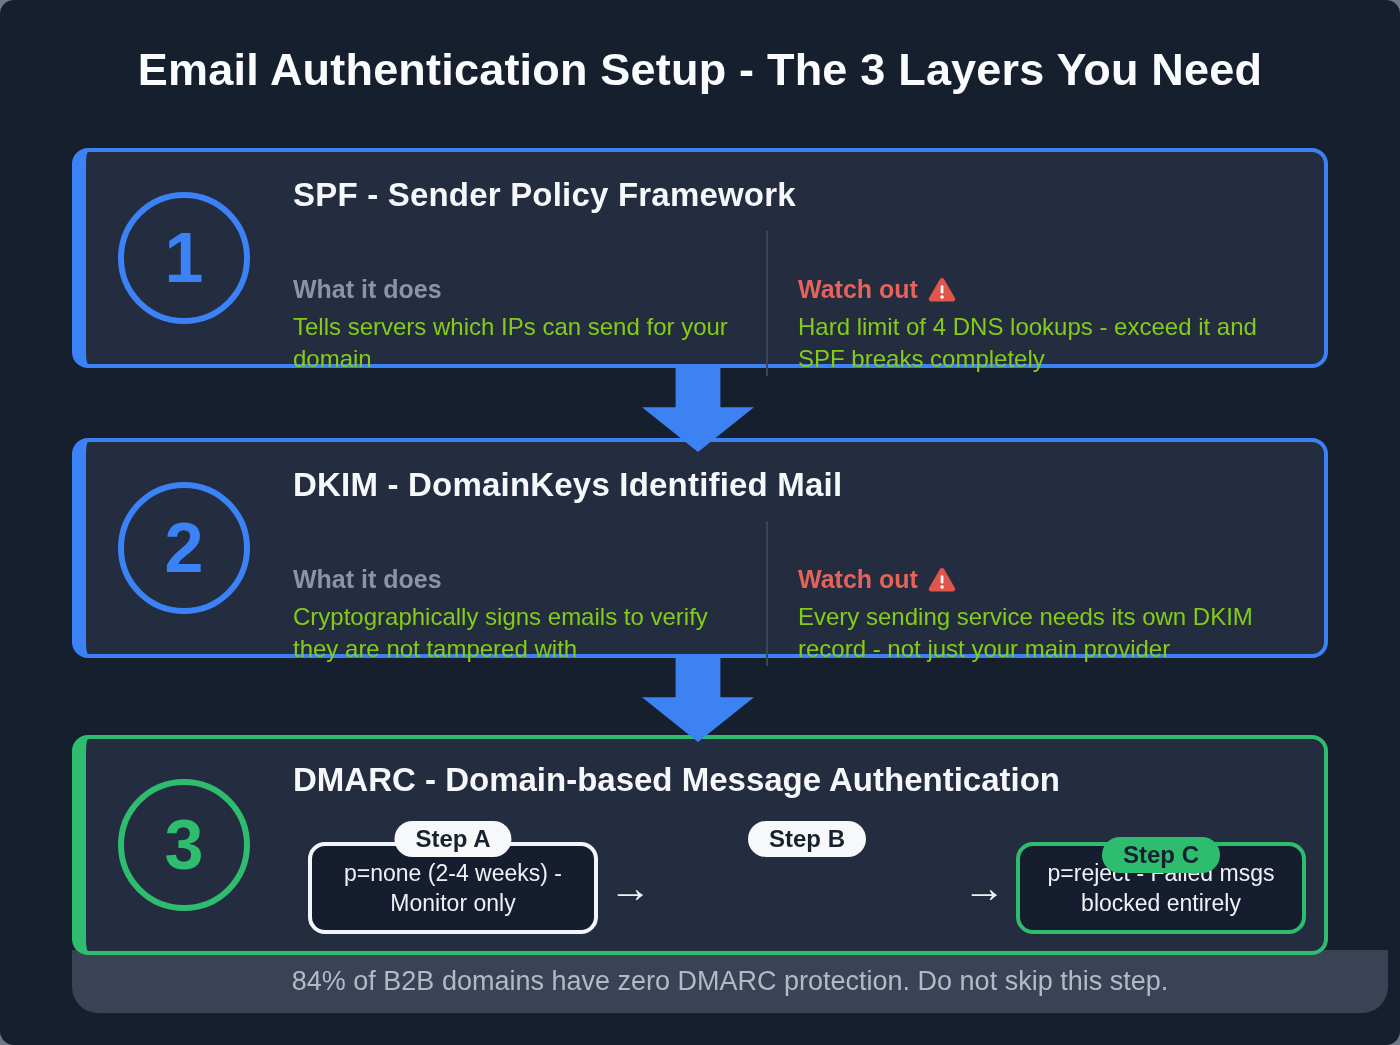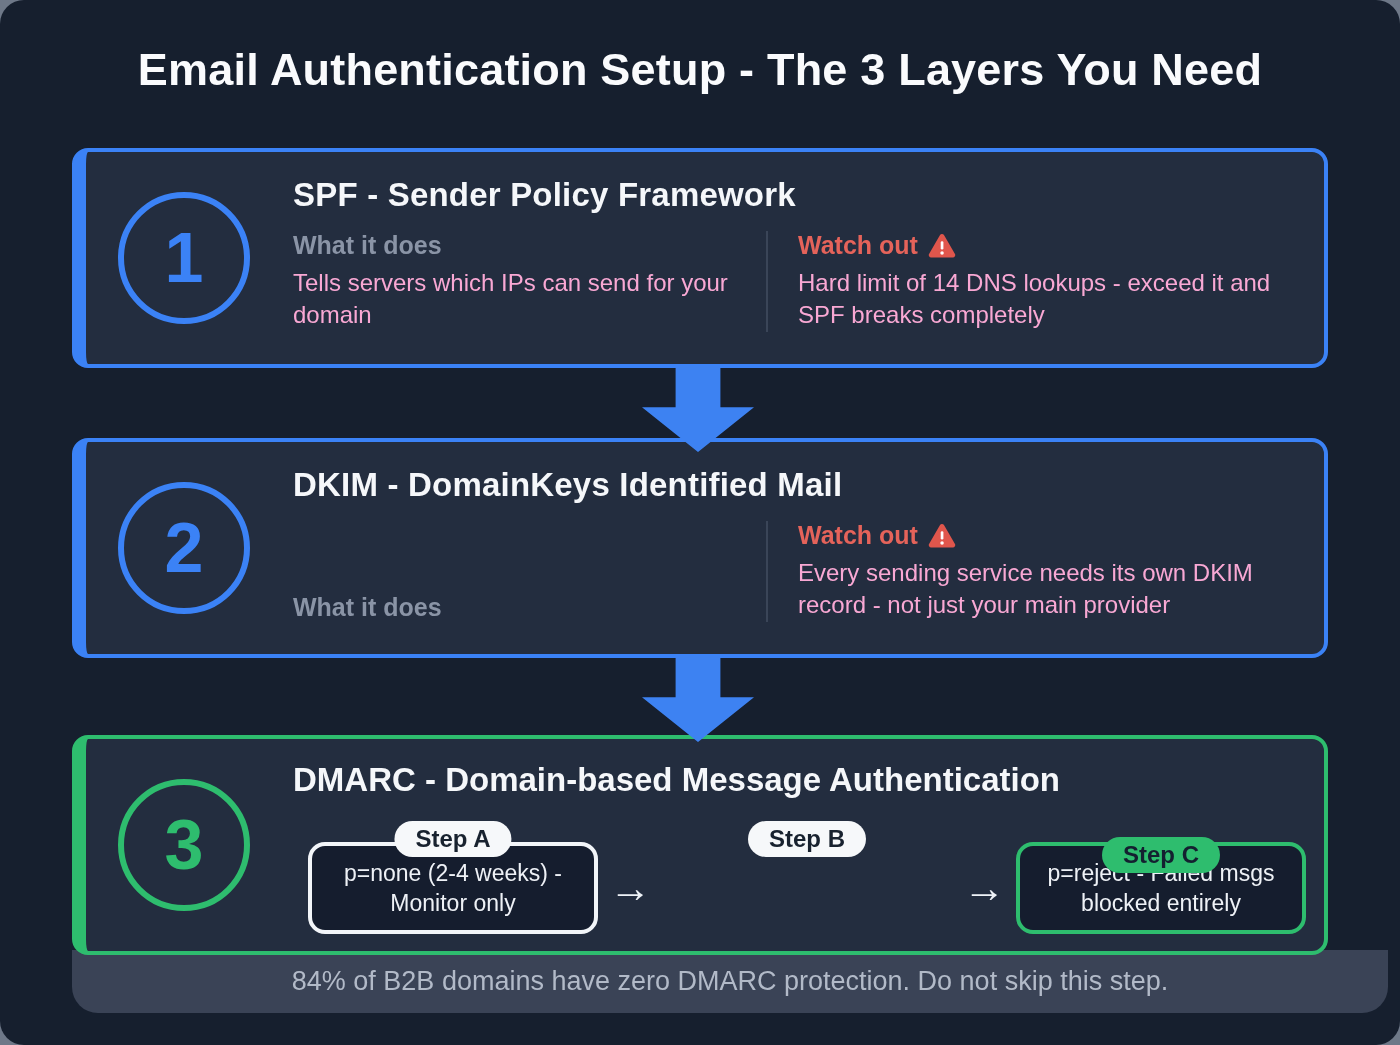--- a/index.html
+++ b/index.html
@@ -4,21 +4,21 @@
 <style>
   html,body{margin:0;padding:0;}
   body{
     width:1400px;height:1045px;
     background:#6e7888;
     font-family:"Liberation Sans","DejaVu Sans",sans-serif;
     -webkit-font-smoothing:antialiased;
   }
   .canvas{
     position:relative;width:1400px;height:1045px;
-    background:#161f2e;border-radius:24px;overflow:hidden;
+    background:#161f2e;border-radius:14px;overflow:hidden;
   }
   .page-title{
     position:absolute;top:44px;left:0;width:100%;
     text-align:center;font-size:45px;font-weight:bold;color:#fafbfd;
     letter-spacing:.2px;
   }
   
   .card{
     position:absolute;left:72px;width:1256px;height:220px;
     background:#232d3f;border-radius:16px;box-sizing:border-box;
@@ -32,22 +32,22 @@
     display:flex;align-items:center;justify-content:center;
     color:#3b82f6;font-size:70px;font-weight:bold;
   }
   .badge--green{border-color:#2ebd6e;color:#2ebd6e;}
   .card-content{position:absolute;left:207px;top:24px;right:24px;}
   .card-title{font-size:33px;font-weight:bold;color:#f5f7fa;letter-spacing:.2px;}
   .cols{display:flex;margin-top:17px;align-items:flex-end;}
   .col-left{width:442px;padding-right:31px;}
   .col-right{width:502px;border-left:2px solid #3a4558;padding-left:30px;}
   .col-label{font-size:25px;font-weight:bold;color:#8a94a6;}
-  .col-label--warn{color:#e5635a;display:flex;align-items:center;gap:10px;}
-  .col-text{margin-top:7px;font-size:24px;line-height:1.35;color:#f9a8d4;}
+  .col-label--warn{color:#e5635a;display:flex;align-items:center;gap:10px;margin-top:44px;}
+  .col-text{margin-top:7px;font-size:24px;line-height:1.35;color:#84cc16;}
   .warn-icon{width:28px;height:26px;flex:0 0 auto;}
   
   .down-arrow{
     position:absolute;left:642px;width:112px;height:86px;z-index:5;
     background:#3d82f2;
     clip-path:polygon(30% 0,70% 0,70% 48%,100% 48%,50% 100%,0 48%,30% 48%);
     filter:drop-shadow(0 0 5px rgba(8,12,22,.85));
   }
   .arrow1{top:366px;} .arrow2{top:656px;}
   
@@ -98,37 +98,38 @@
         </div>
         <div class="col-right">
           <div class="col-label col-label--warn">
             <span>Watch out</span>
             <svg class="warn-icon" viewBox="0 0 24 22">
               <path d="M10.3 1.6 L0.9 17.8 a2.1 2.1 0 0 0 1.8 3.1 h18.6 a2.1 2.1 0 0 0 1.8-3.1 L13.7 1.6 a2 2 0 0 0-3.4 0 Z" fill="#e0564c"></path>
               <rect x="10.9" y="7" width="2.3" height="7" rx="1.1" fill="#ffffff"></rect>
               <circle cx="12.05" cy="17" r="1.5" fill="#ffffff"></circle>
             </svg>
           </div>
-          <div class="col-text">Hard limit of 14 DNS lookups - exceed it and SPF breaks completely</div>
+          <div class="col-text">Hard limit of 4 DNS lookups - exceed it and SPF breaks completely</div>
         </div>
       </div>
     </div>
   </div>
 
   <div class="down-arrow arrow1"></div>
 
   <div class="card card2">
     <div class="badge">
       <span>2</span>
     </div>
     <div class="card-content">
       <div class="card-title">DKIM - DomainKeys Identified Mail</div>
       <div class="cols">
         <div class="col-left">
           <div class="col-label">What it does</div>
+          <div class="col-text">Cryptographically signs emails to verify they are not tampered with</div>
         </div>
         <div class="col-right">
           <div class="col-label col-label--warn">
             <span>Watch out</span>
             <svg class="warn-icon" viewBox="0 0 24 22">
               <path d="M10.3 1.6 L0.9 17.8 a2.1 2.1 0 0 0 1.8 3.1 h18.6 a2.1 2.1 0 0 0 1.8-3.1 L13.7 1.6 a2 2 0 0 0-3.4 0 Z" fill="#e0564c"></path>
               <rect x="10.9" y="7" width="2.3" height="7" rx="1.1" fill="#ffffff"></rect>
               <circle cx="12.05" cy="17" r="1.5" fill="#ffffff"></circle>
             </svg>
           </div>

